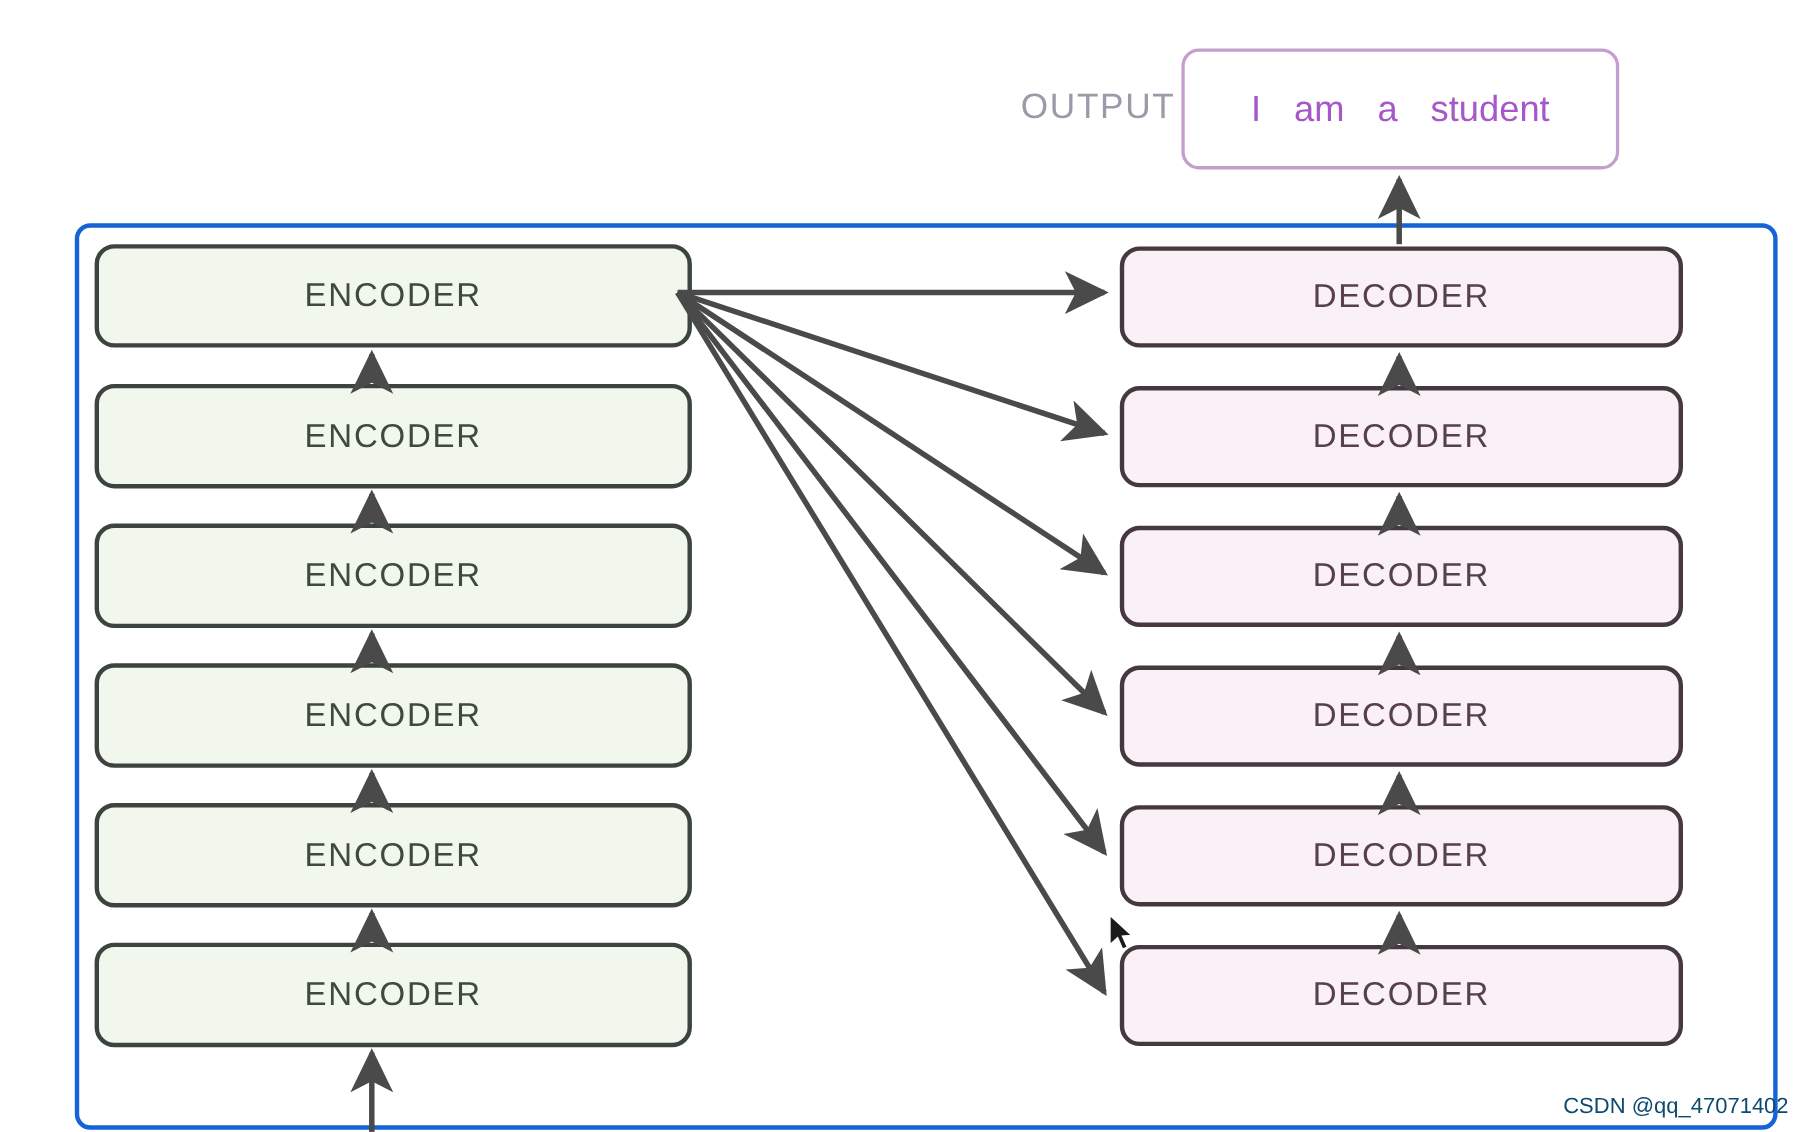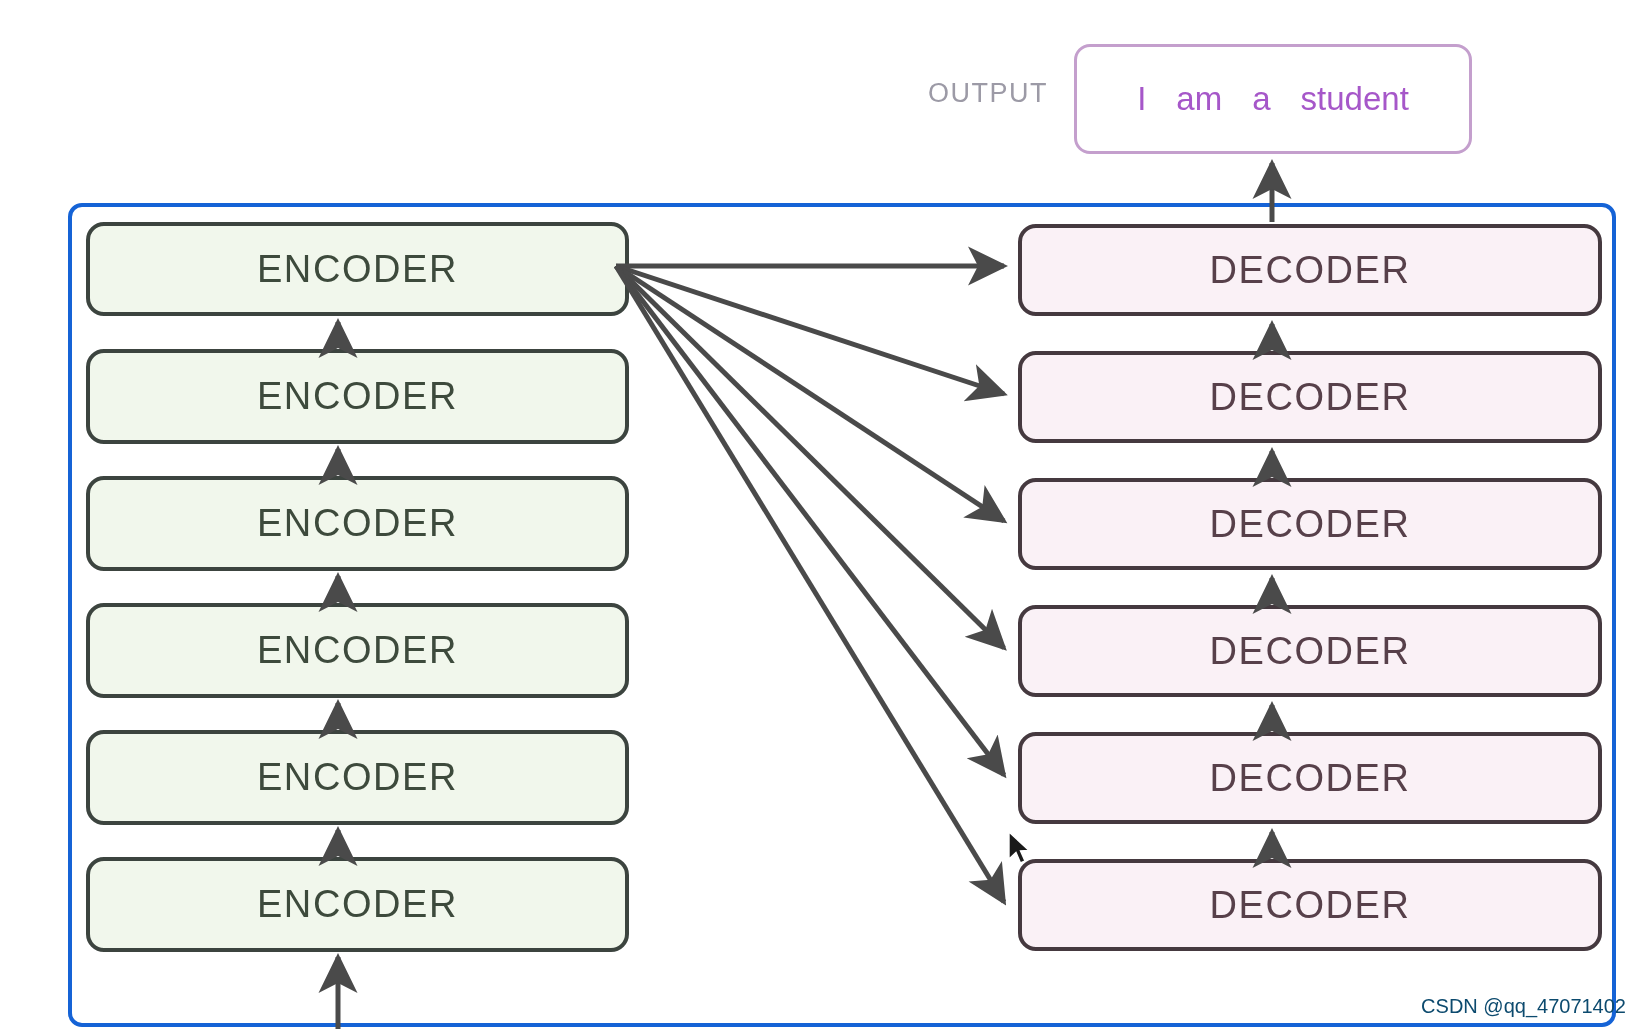--- a/index.html
+++ b/index.html
@@ -14,21 +14,21 @@
     background: #ffffff;
     font-family: "Liberation Sans", sans-serif;
     overflow: hidden;
   }
 
   
   #output-label {
     position: absolute;
     left: 928px;
     top: 78px;
-    font-size: 27px;
+    font-size: 32px;
     letter-spacing: 1.5px;
     color: #9c9aa6;
     font-family: "Liberation Sans", sans-serif;
     white-space: nowrap;
   }
   #output-box {
     position: absolute;
     left: 1074px;
     top: 44px;
     width: 398px;
@@ -66,33 +66,33 @@
 
   
   .block {
     position: absolute;
     box-sizing: border-box;
     border: 4px solid #3c443f;
     border-radius: 18px;
     display: flex;
     align-items: center;
     justify-content: center;
-    font-size: 38px;
+    font-size: 30px;
     letter-spacing: 1.6px;
     font-family: "Liberation Sans", sans-serif;
   }
   .encoder {
     left: 86px;
     width: 543px;
     background: #f1f7ec;
     color: #3d4a3c;
   }
   .decoder {
     left: 1018px;
-    width: 584px;
+    width: 512px;
     border-color: #45393f;
     background: #faf1f6;
     color: #57404a;
   }
 
   
   #arrows {
     position: absolute;
     left: 0;
     top: 0;

